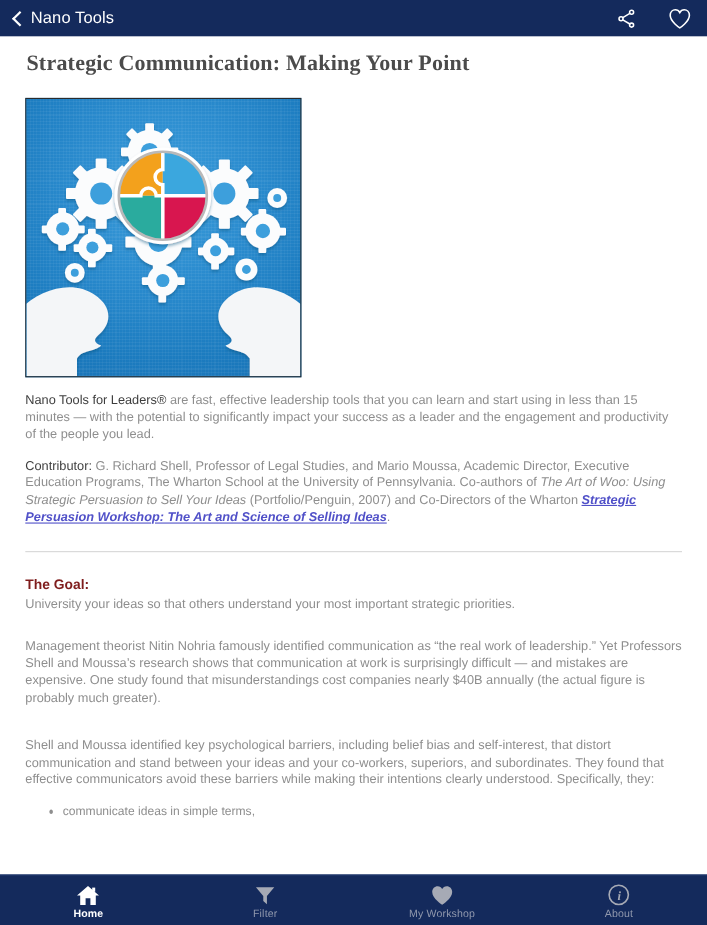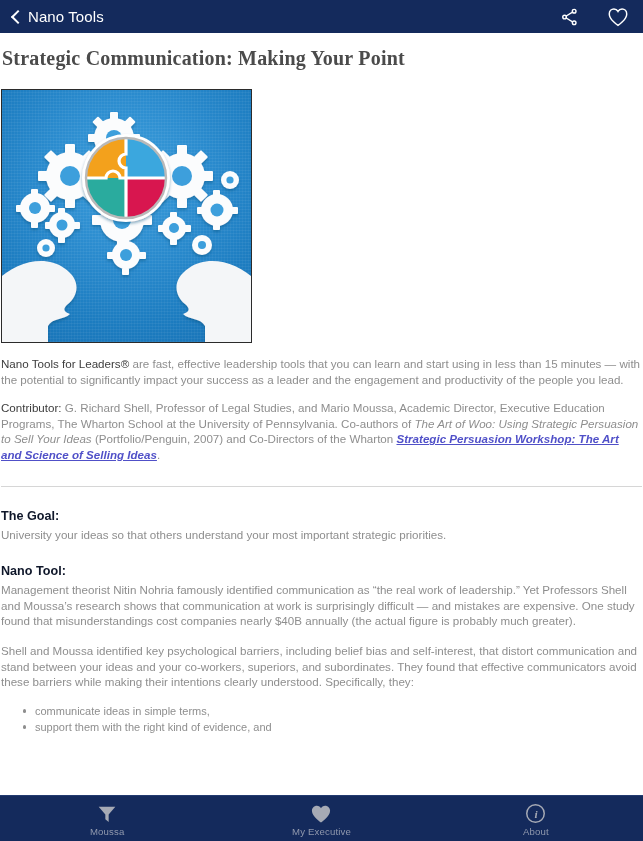--- a/index.html
+++ b/index.html
@@ -66,21 +66,21 @@
     display: flex;
     align-items: center;
     gap: 27px;
   }
   .nav-icon { cursor: pointer; display: block; line-height: 0; }
 
   
   .content {
     flex: 1 1 auto;
     overflow: hidden;
-    padding: 0 1px;
+    padding: 0 23px;
     position: relative;
   }
 
   .page-title {
     font-family: "Liberation Serif", "DejaVu Serif", serif;
     font-size: 20px;
     font-weight: bold;
     color: #4b4b4b;
     margin: 14px 0 0 1px;
     letter-spacing: .2px;
@@ -133,29 +133,29 @@
     border-top: 1px solid #d6d6d6;
     margin: 23px 0 0 0;
   }
 
   .section {
     margin-top: 22px;
   }
   .section-head {
     font-size: 12.6px;
     font-weight: bold;
-    color: #0f172a;
+    color: #7f1d1d;
     margin-bottom: 4px;
   }
   .section-body {
     font-size: 11.6px;
     line-height: 15.6px;
     color: #8e8e8e;
   }
-  .section-body p + p { margin-top: 14px; }
+  .section-body p + p { margin-top: 28px; }
 
   ul.bullets {
     margin: 13px 0 0 0;
     padding-left: 34px;
     list-style: none;
   }
   ul.bullets li {
     font-size: 11px;
     line-height: 16.2px;
     color: #8e8e8e;
@@ -383,52 +383,59 @@
     <hr class="rule">
 
     <div class="section">
       <div class="section-head">The Goal:</div>
       <div class="section-body">
         <p>University your ideas so that others understand your most important strategic priorities.</p>
       </div>
     </div>
 
     <div class="section">
-      <div class="section-head">Nano Tool:</div>
       <div class="section-body">
         <p>Management theorist Nitin Nohria famously identified communication as “the real work of leadership.” Yet Professors Shell and Moussa’s research shows that communication at work is surprisingly difficult — and mistakes are expensive. One study found that misunderstandings cost companies nearly $40B annually (the actual figure is probably much greater).</p>
         <p>Shell and Moussa identified key psychological barriers, including belief bias and self-interest, that distort communication and stand between your ideas and your co-workers, superiors, and subordinates. They found that effective communicators avoid these barriers while making their intentions clearly understood. Specifically, they:</p>
       </div>
       <ul class="bullets">
         <li>communicate ideas in simple terms,</li>
-        <li>support them with the right kind of evidence, and</li>
       </ul>
     </div>
 
   </div>
 
   <div class="tabbar">
 
+    <div class="tab active">
+      <span class="tab-ico">
+        <svg width="22" height="20" viewBox="0 0 24 22" fill="#ffffff">
+          <path d="M12 1.5 L23 11 L19.8 11 L19.8 20.5 L14.4 20.5 L14.4 13.8 L9.6 13.8 L9.6 20.5 L4.2 20.5 L4.2 11 L1 11 Z"></path>
+          <rect x="16.2" y="3.2" width="3" height="4.2"></rect>
+        </svg>
+      </span>
+      <span class="tab-label">Home</span>
+    </div>
 
     <div class="tab">
       <span class="tab-ico">
         <svg width="20" height="20" viewBox="0 0 24 22" fill="#a6aab5">
           <path d="M2 2.2 L22 2.2 L14 11.6 L14 20.6 L10 17.2 L10 11.6 Z"></path>
         </svg>
       </span>
-      <span class="tab-label">Moussa</span>
+      <span class="tab-label">Filter</span>
     </div>
 
     <div class="tab">
       <span class="tab-ico">
         <svg width="22" height="20" viewBox="0 0 24 22" fill="#a6aab5">
           <path d="M12 20.4 C 12 20.4 2 13.9 2 7.5 C 2 4.1 4.5 1.8 7.4 1.8 C 9.6 1.8 11.2 3.1 12 4.7 C 12.8 3.1 14.4 1.8 16.6 1.8 C 19.5 1.8 22 4.1 22 7.5 C 22 13.9 12 20.4 12 20.4 Z"></path>
         </svg>
       </span>
-      <span class="tab-label">My Executive</span>
+      <span class="tab-label">My Workshop</span>
     </div>
 
     <div class="tab">
       <span class="tab-ico">
         <svg width="21" height="21" viewBox="0 0 24 24" fill="none">
           <circle cx="12" cy="12" r="10" stroke="#a6aab5" stroke-width="1.7"></circle>
           <text x="12.6" y="17.2" text-anchor="middle" font-family="Liberation Serif, serif" font-style="italic" font-weight="bold" font-size="13" fill="#a6aab5">i</text>
         </svg>
       </span>
       <span class="tab-label">About</span>

